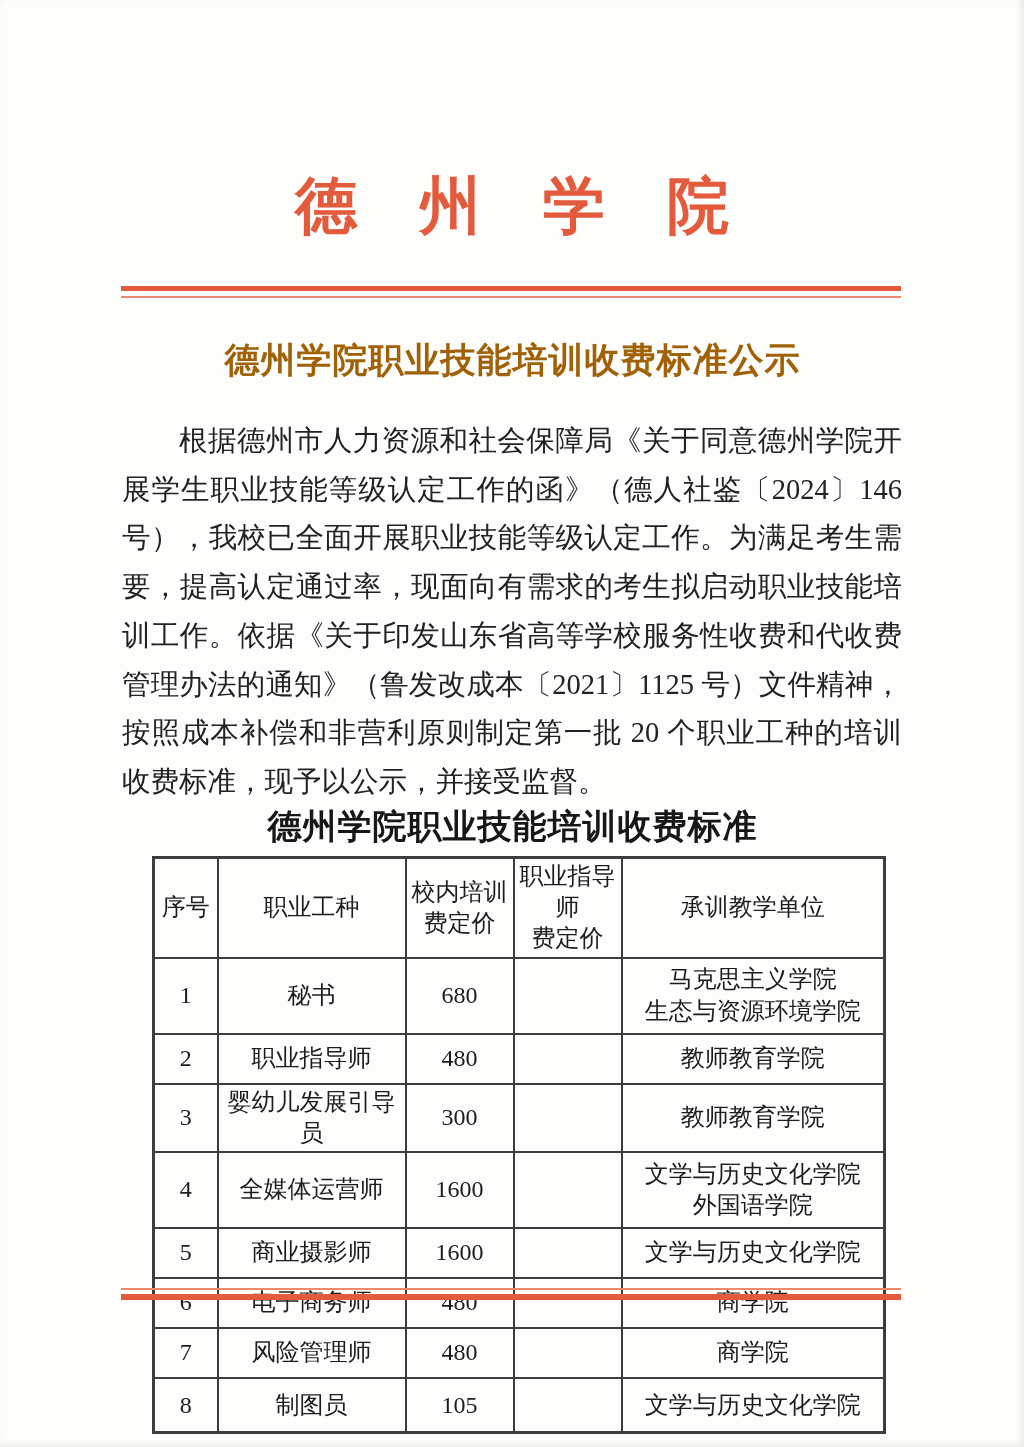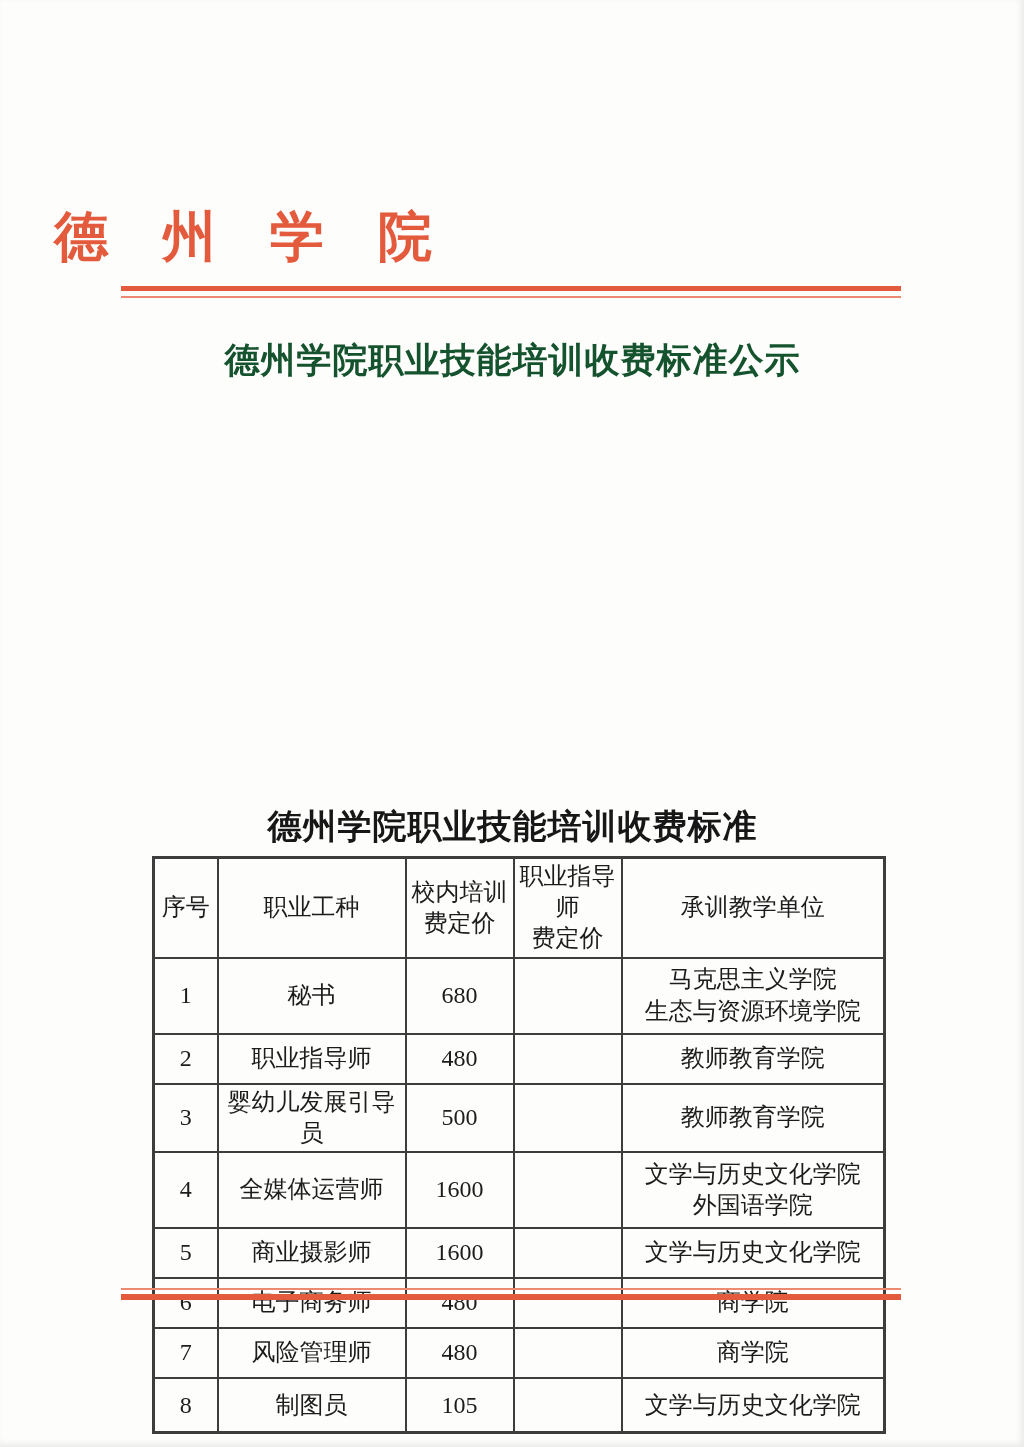--- a/index.html
+++ b/index.html
@@ -9,39 +9,38 @@
     margin:0 auto;
     background:#fdfdfc;
     overflow:hidden;
     font-family:"Liberation Serif","DejaVu Serif",serif;
     color:#1e1e1e;
     box-shadow:inset -3px -3px 6px rgba(0,0,0,.08);
   }
   
   .letterhead{
     position:absolute;top:168px;left:0;width:100%;
-    text-align:left;
-    font-size:54px;font-weight:bold;line-height:1.25;
+    text-align:center;
+    font-size:62px;font-weight:bold;line-height:1.25;
     color:#e45a3c;
     letter-spacing:1.0em;margin-left:0;text-indent:1.0em;
     font-family:"Liberation Serif","DejaVu Serif",serif;
-    margin-top:36px;
   }
   .rule{position:absolute;left:121px;width:780px;}
   .rule-top-thick{top:286px;height:5px;background:#e45a3c;}
   .rule-top-thin{top:296px;height:2px;background:#eb8a70;}
   .rule-bottom-thin{top:1288px;height:2px;background:#eb8a70;}
   .rule-bottom-thick{top:1294px;height:6px;background:#e45a3c;}
   
   .doc-title{
     position:absolute;top:337px;left:120px;width:785px;
     text-align:center;
     font-size:35px;font-weight:bold;letter-spacing:1px;
     font-family:"Liberation Sans","DejaVu Sans",sans-serif;
-    color:#14532d;
+    color:#a16207;
   }
   
   .body-text{
     position:absolute;top:417px;left:122px;width:780px;
     font-size:28.5px;line-height:48.7px;
     text-align:justify;text-indent:2em;
     color:#222;
     font-family:"Liberation Serif","DejaVu Serif",serif;
   }
   
@@ -84,20 +83,21 @@
 
 <div class="page">
 
   <div class="letterhead">德州学院</div>
 
   <div class="rule rule-top-thick"></div>
   <div class="rule rule-top-thin"></div>
 
   <div class="doc-title">德州学院职业技能培训收费标准公示</div>
 
+  <div class="body-text">根据德州市人力资源和社会保障局《关于同意德州学院开展学生职业技能等级认定工作的函》（德人社鉴〔2024〕146 号），我校已全面开展职业技能等级认定工作。为满足考生需要，提高认定通过率，现面向有需求的考生拟启动职业技能培训工作。依据《关于印发山东省高等学校服务性收费和代收费管理办法的通知》（鲁发改成本〔2021〕1125 号）文件精神，按照成本补偿和非营利原则制定第一批 20 个职业工种的培训收费标准，现予以公示，并接受监督。</div>
 
   <div class="table-title">德州学院职业技能培训收费标准</div>
 
   <table class="fee-table">
     <colgroup>
       <col class="c-no">
         <col class="c-job">
         <col class="c-campus">
         <col class="c-social">
         <col class="c-unit">
@@ -125,21 +125,21 @@
       <tr class="h-std">
         <td>2</td>
         <td>职业指导师</td>
         <td>480</td>
         <td></td>
         <td>教师教育学院</td>
       </tr>
       <tr class="h-std">
         <td>3</td>
         <td>婴幼儿发展引导员</td>
-        <td>500</td>
+        <td>300</td>
         <td></td>
         <td>教师教育学院</td>
       </tr>
       <tr class="h-tall">
         <td>4</td>
         <td>全媒体运营师</td>
         <td>1600</td>
         <td></td>
         <td>文学与历史文化学院
 外国语学院</td>

